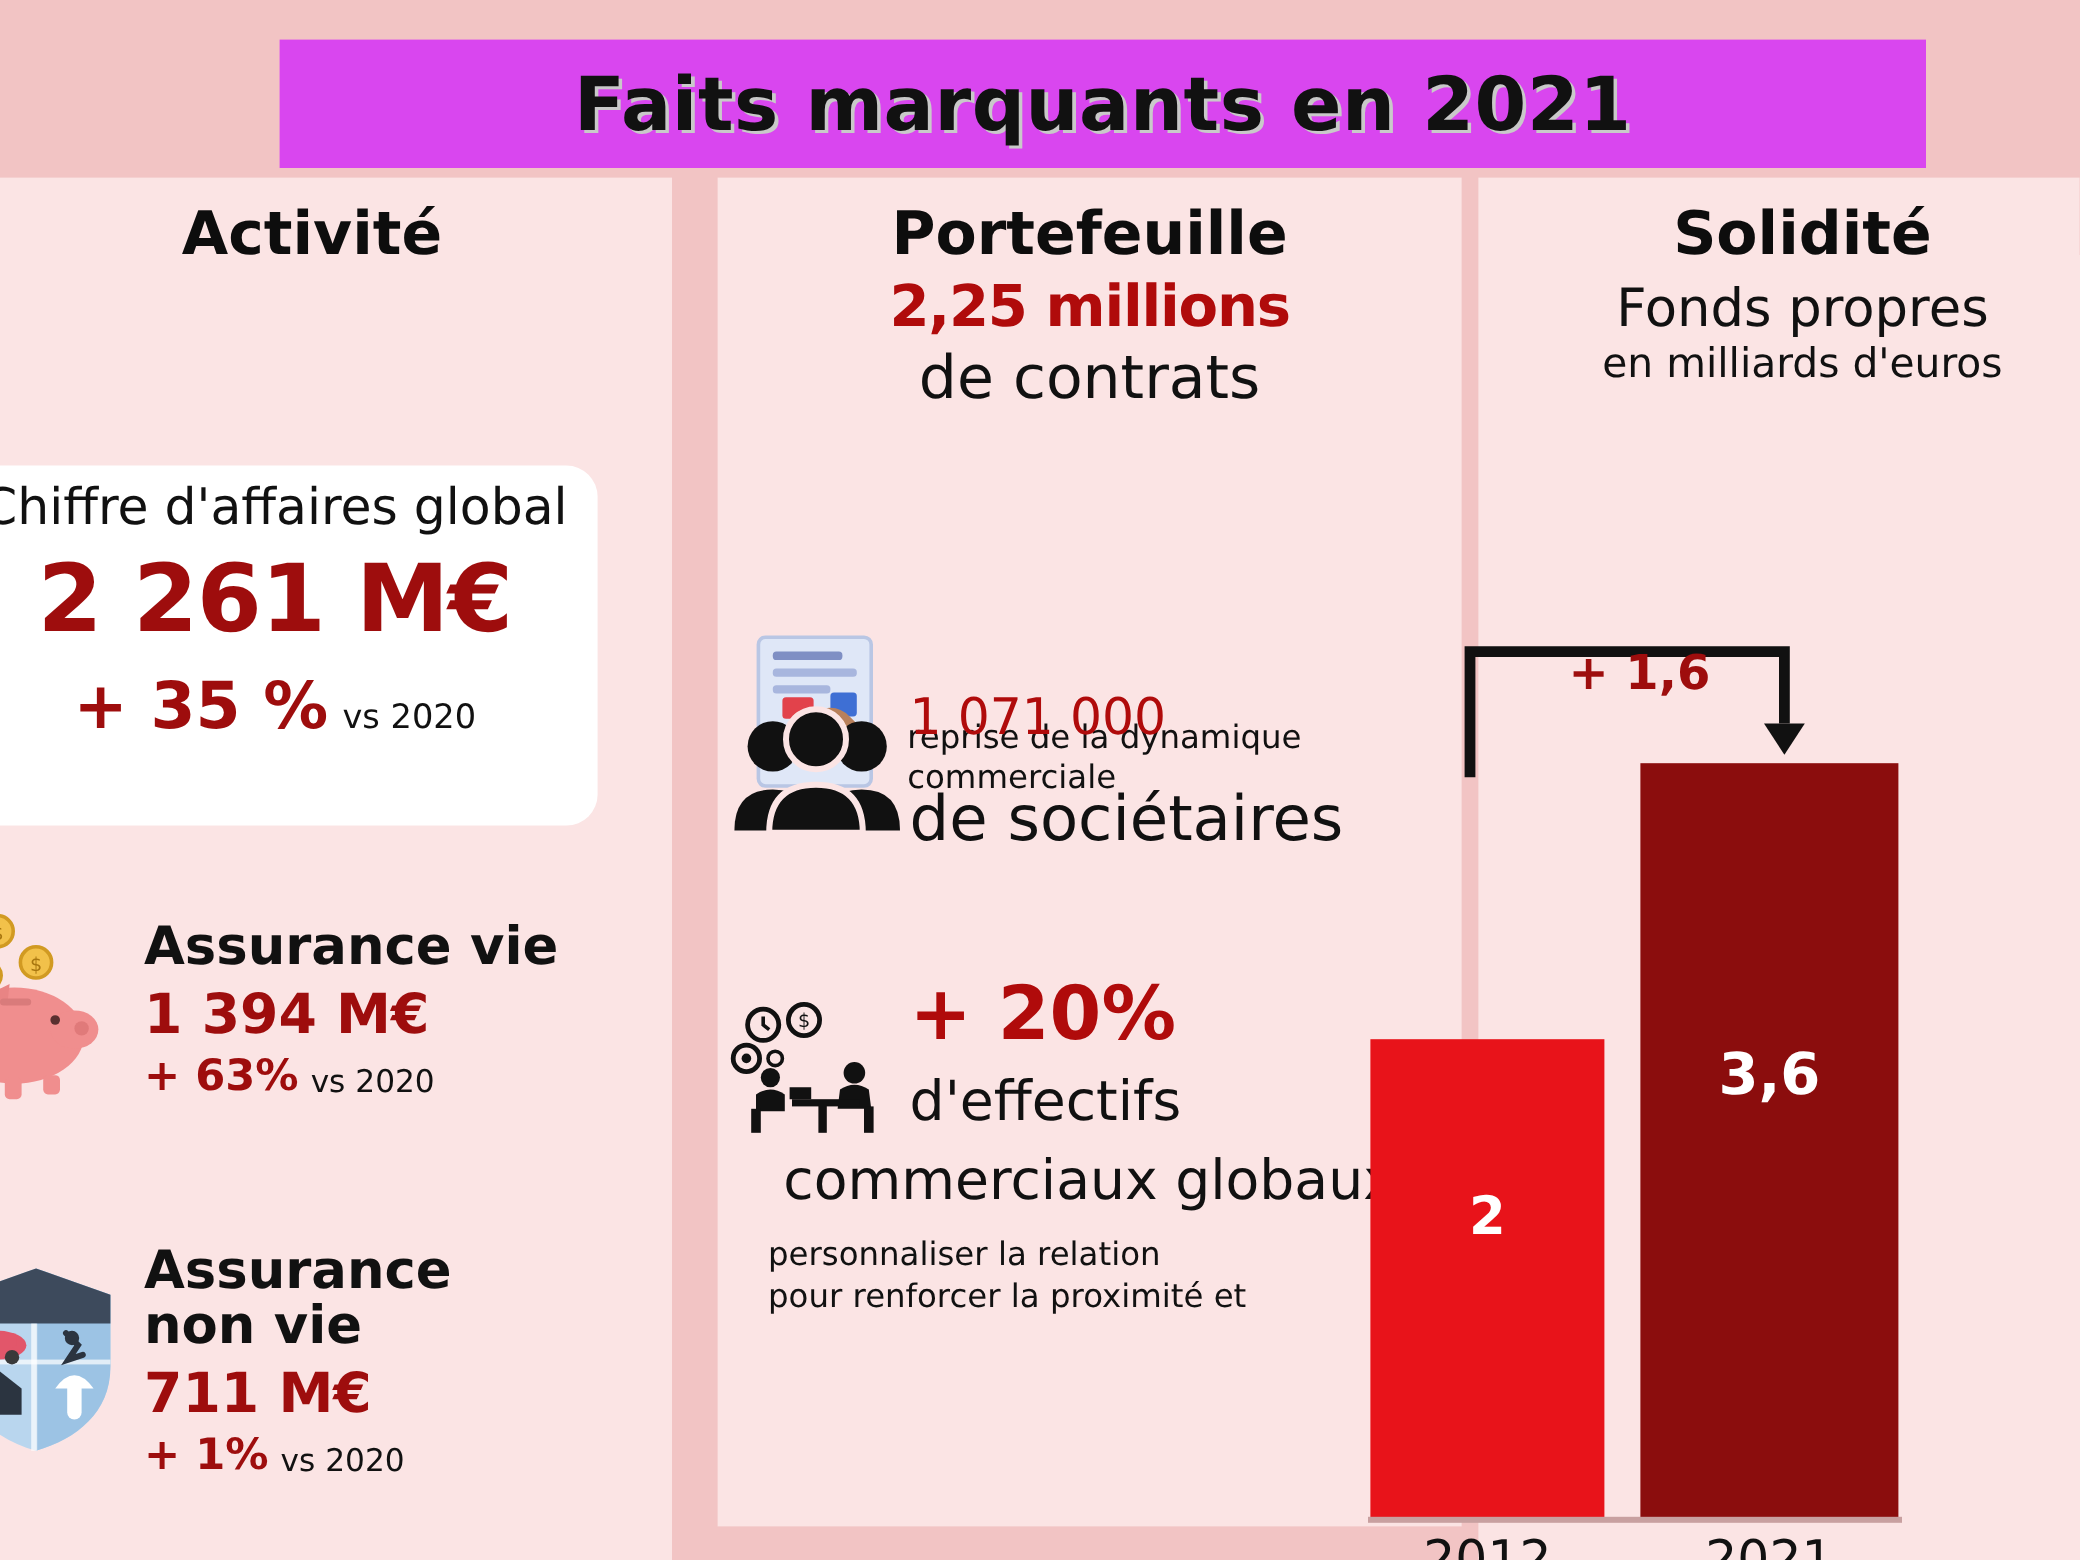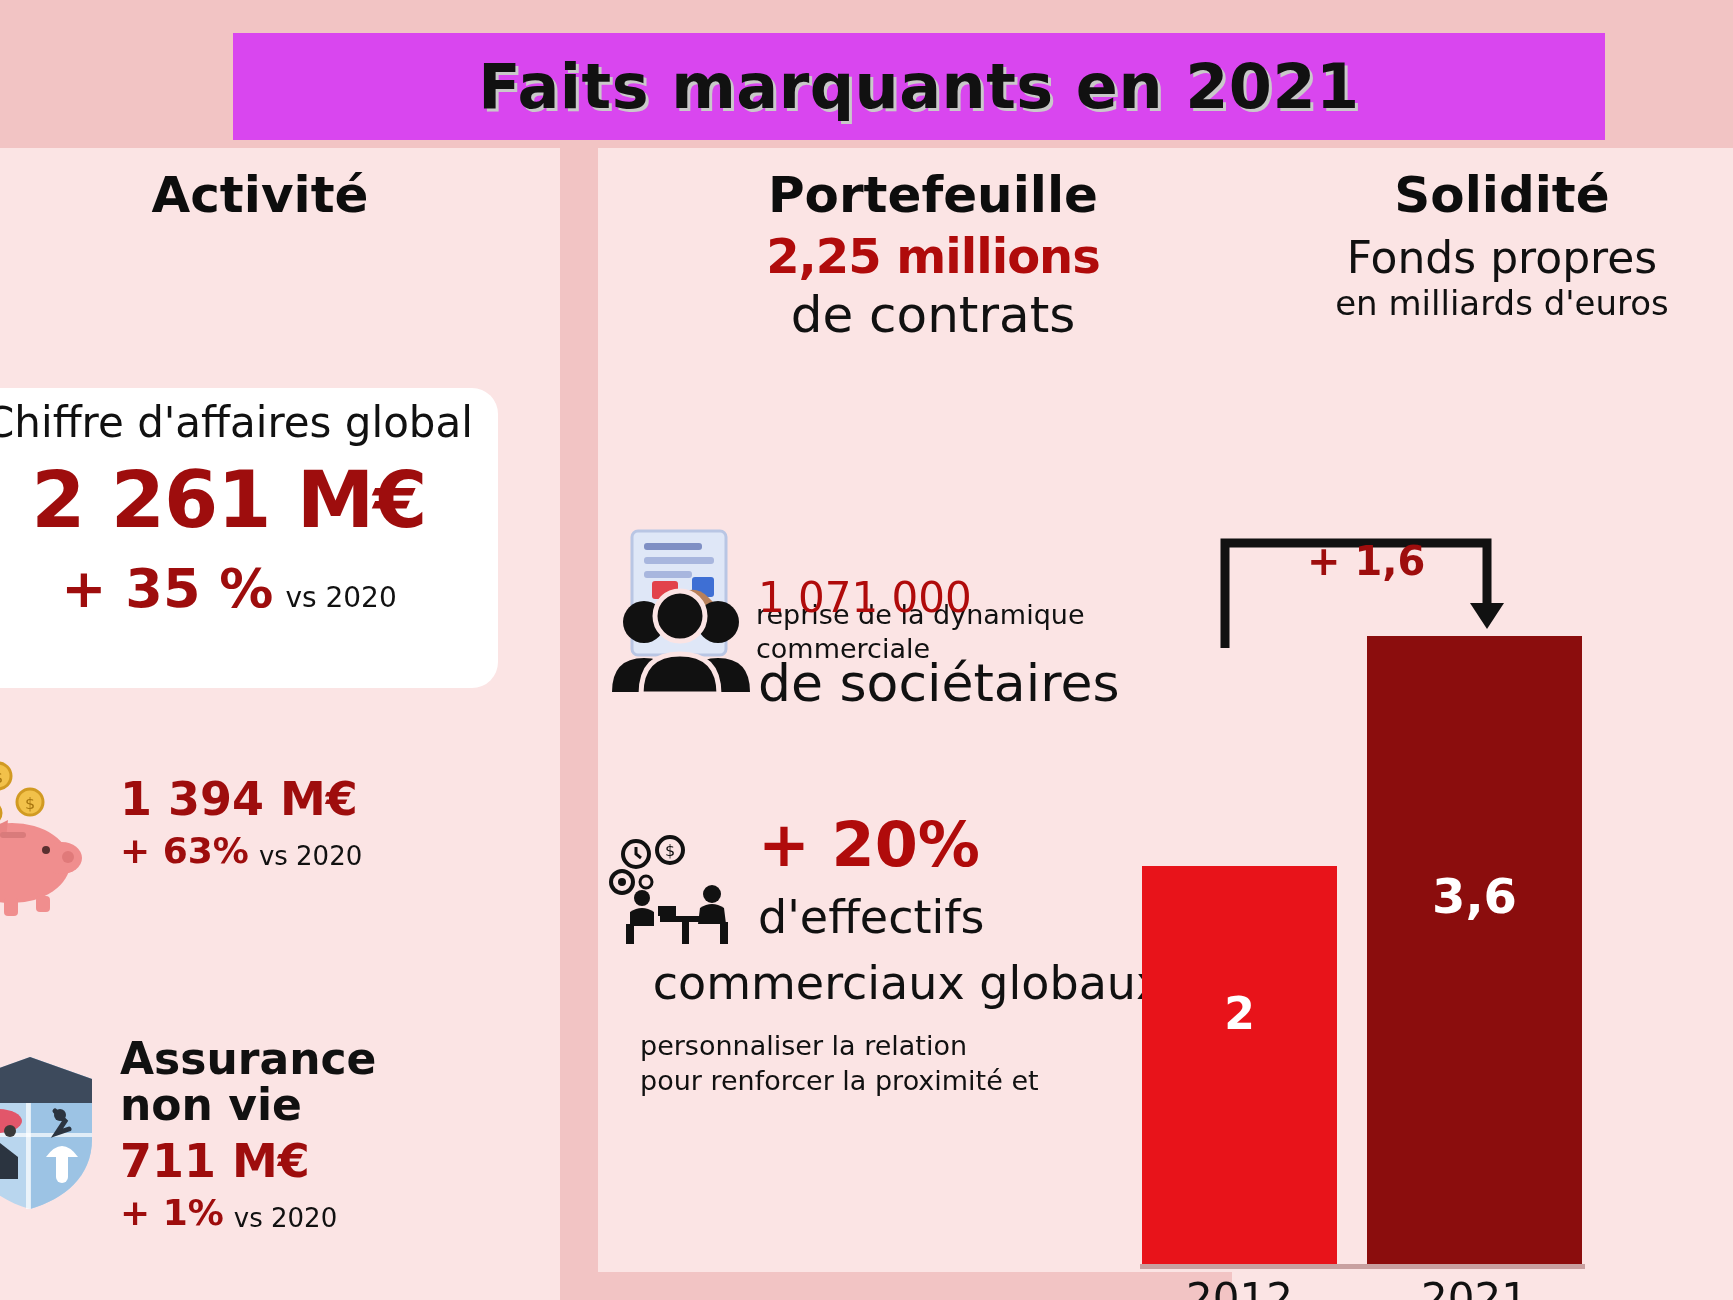--- a/index.html
+++ b/index.html
@@ -37,21 +37,21 @@
     white-space: nowrap;
   }
 
   
   .column {
     position: absolute;
     top: 148px;
     background: #fbe4e4;
   }
   #col-activite { left: -40px; width: 600px; height: 1152px; }
-  #col-portefeuille { left: 598px; width: 620px; height: 1124px; padding-left: 25px; }
+  #col-portefeuille { left: 598px; width: 620px; height: 1124px; }
   #col-solidite { left: 1232px; width: 540px; height: 1152px; }
 
   .col-heading {
     text-align: center;
     font-weight: bold;
     font-size: 50px;
     color: #0d0d0d;
     margin-top: 18px;
   }
 
@@ -335,20 +335,21 @@
     <circle cx="118" cy="99" r="6" fill="#e07a7a"></circle>
     <rect x="26" y="138" width="14" height="18" rx="4" fill="#f08e8e"></rect>
     <rect x="54" y="140" width="14" height="18" rx="4" fill="#f08e8e"></rect>
     <rect x="86" y="138" width="14" height="16" rx="4" fill="#f08e8e"></rect>
     <path d="M42 70 L58 62 L56 80 Z" fill="#e98484"></path>
     <circle cx="96" cy="92" r="4" fill="#5a3030"></circle>
     <rect x="50" y="74" width="26" height="6" rx="3" fill="#d97b7b"></rect>
   </svg>
 
   <div class="stat-block" id="vie-block">
+    <div class="stat-title">Assurance vie</div>
     <div class="stat-value">1 394 M€</div>
     <div class="stat-growth-line">
       <span class="stat-growth">+ 63%</span>
       <span class="vs-tiny">vs 2020</span>
     </div>
   </div>
 
   <svg id="shield-icon" viewBox="0 0 140 160">
     <path d="M70 4 L132 26 V86 C132 124 104 146 70 156 C36 146 8 124 8 86 V26 Z" fill="#b9d6ee"></path>
     <path d="M70 4 L132 26 V86 C132 124 104 146 70 156 V4 Z" fill="#9cc3e4"></path>

